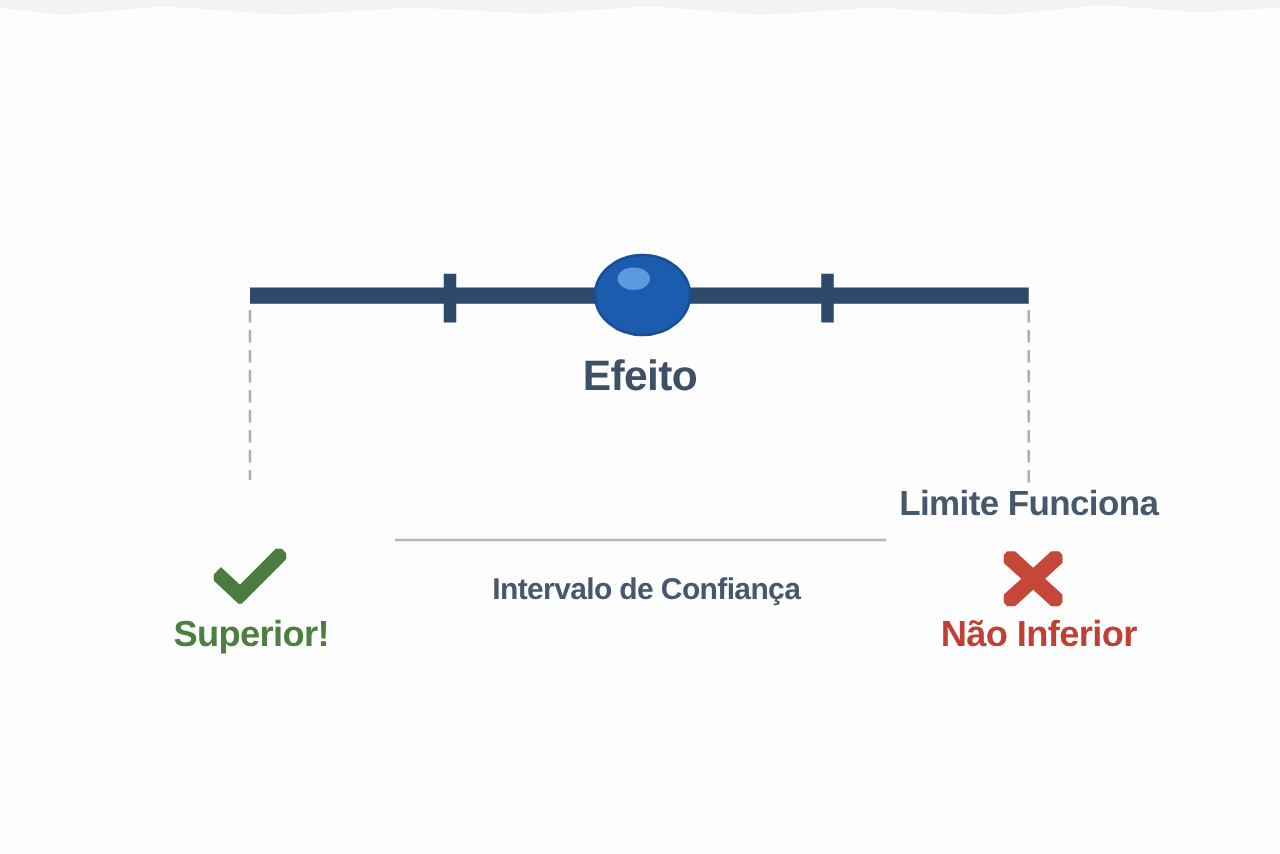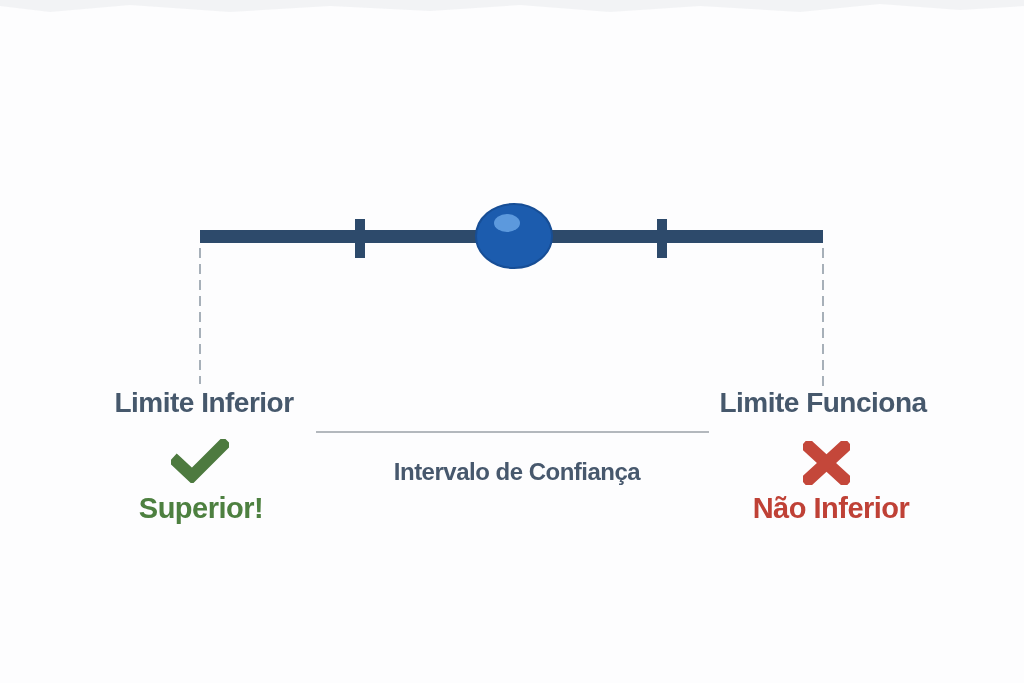--- a/index.html
+++ b/index.html
@@ -102,22 +102,22 @@
     <rect x="355" y="219" width="10" height="39" fill="#2d4a6b"></rect>
 
     <rect x="657" y="219" width="10" height="39" fill="#2d4a6b"></rect>
 
     <ellipse cx="514" cy="236" rx="38" ry="32" fill="#1c5cae" stroke="#174e96" stroke-width="2"></ellipse>
     <ellipse cx="507" cy="223" rx="13" ry="9" fill="#5c99dd"></ellipse>
 
     <rect x="316" y="431" width="393" height="2" fill="#b3b8bd"></rect>
   </svg>
 
+  <div class="label effect-label">Efeito</div>
 
-  <div class="label lower-limit-label">Limite Inferior</div>
 
   <div class="label upper-limit-label">Limite Funciona</div>
 
   <svg class="icon check-icon" width="58" height="44" viewBox="0 0 58 44" xmlns="http://www.w3.org/2000/svg">
     <polyline points="6,23 21,37 52,6" fill="none" stroke="#4d7a3f" stroke-width="12" stroke-linecap="square" stroke-linejoin="miter"></polyline>
   </svg>
 
   <svg class="icon x-icon" width="47" height="44" viewBox="0 0 47 44" xmlns="http://www.w3.org/2000/svg">
     <line x1="6" y1="6" x2="41" y2="38" stroke="#c4473a" stroke-width="13" stroke-linecap="square"></line>
     <line x1="41" y1="6" x2="6" y2="38" stroke="#c4473a" stroke-width="13" stroke-linecap="square"></line>

